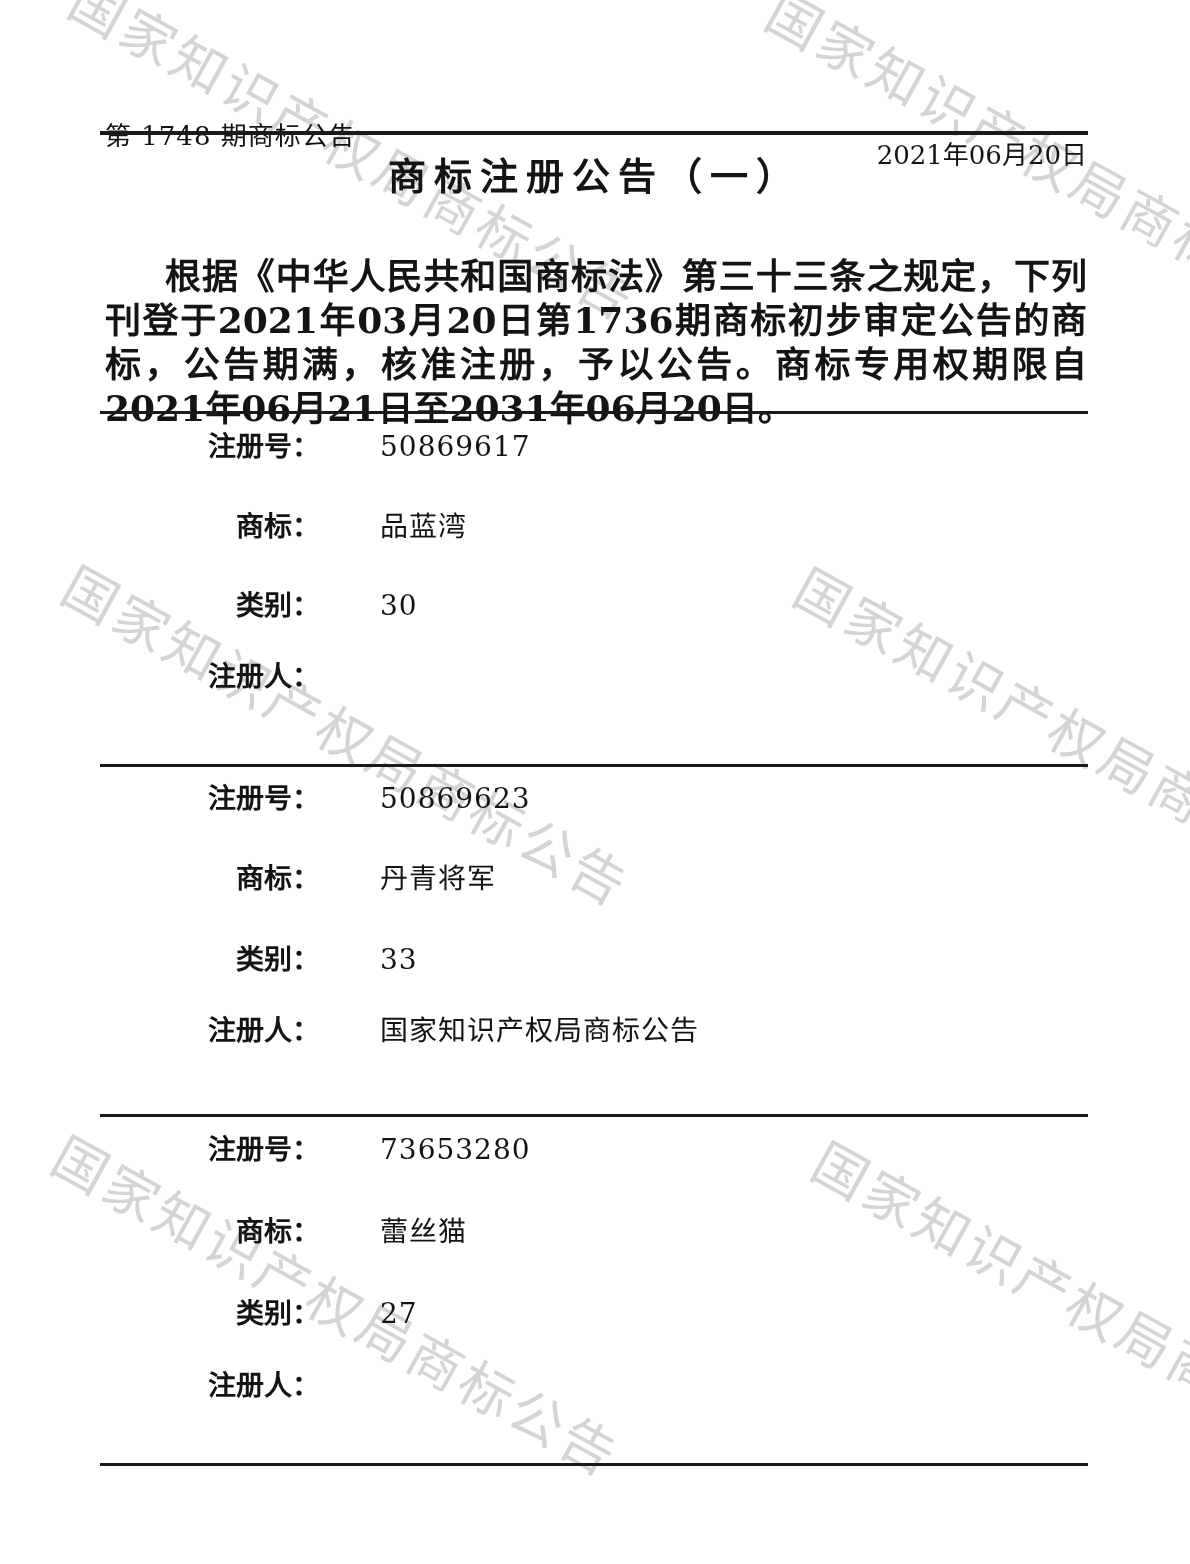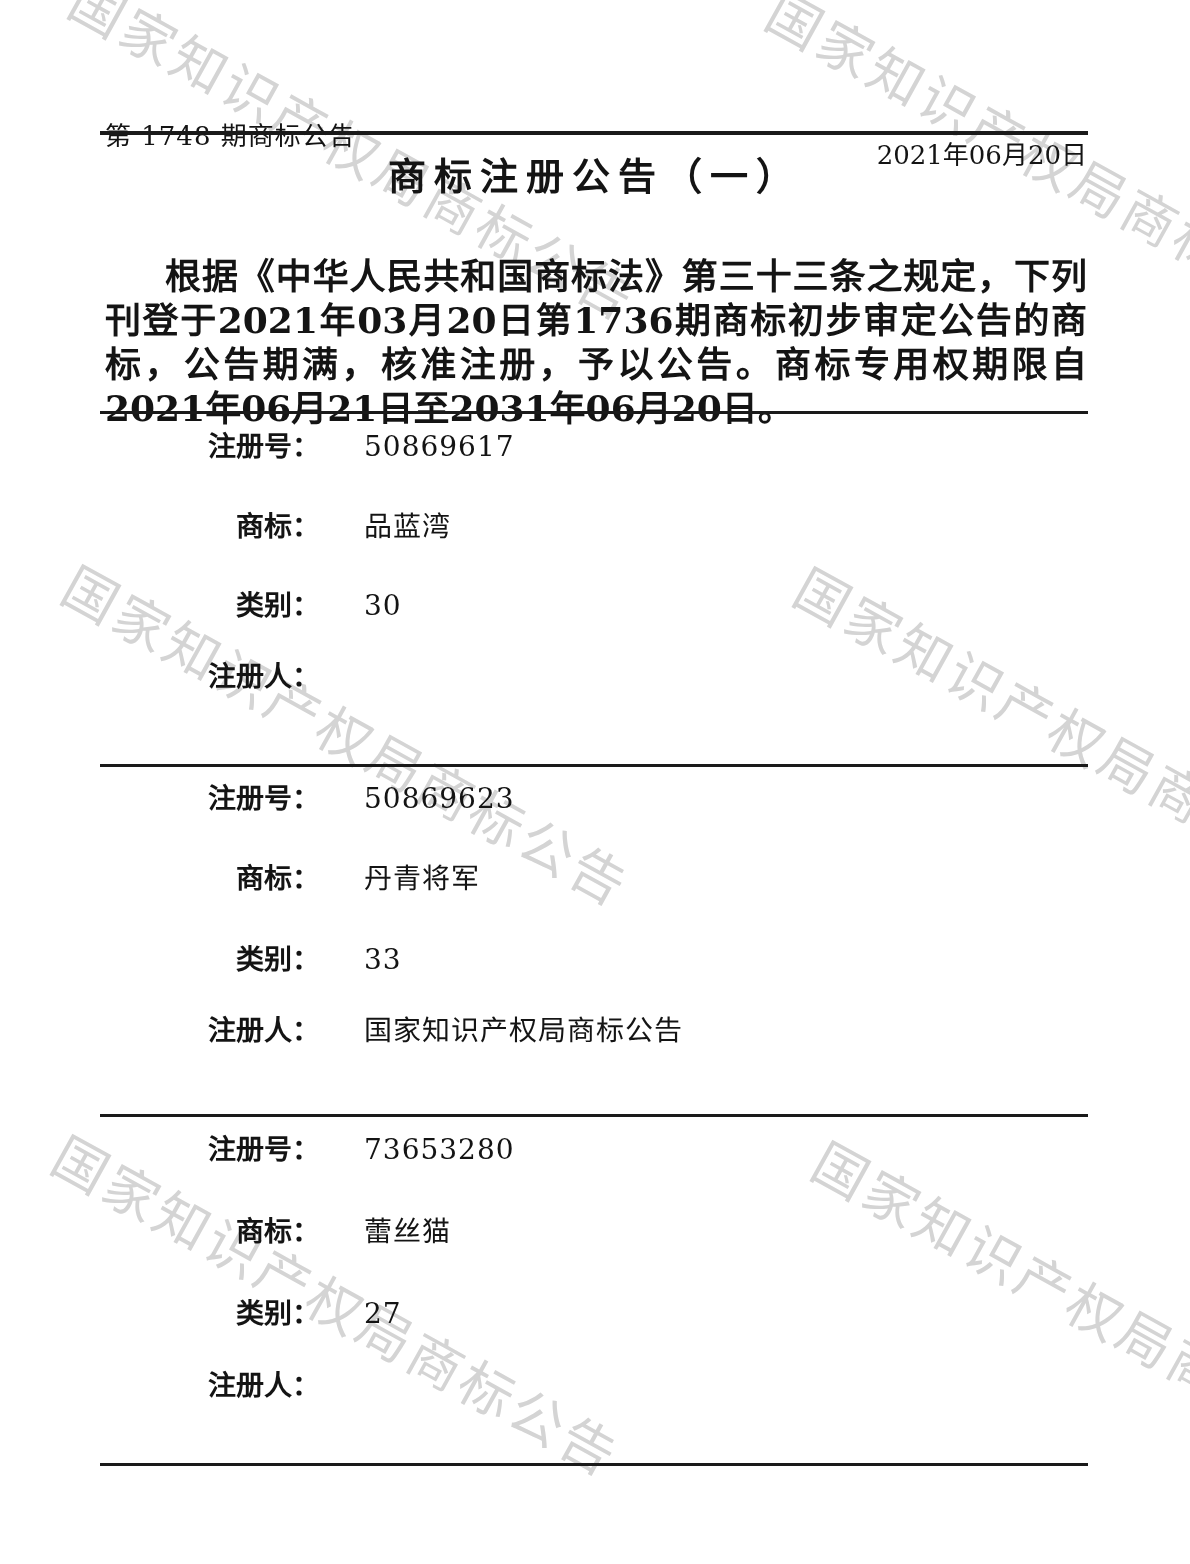--- a/index.html
+++ b/index.html
@@ -61,21 +61,21 @@
     display:flex;align-items:flex-start;
     font-size:28px;line-height:30px;gap:12px;
   }
   .lbl{
     width:215px;
     text-align:right;
     font-weight:bold;
     flex:0 0 auto;
   }
   .val{
-    margin-left:32px;
+    margin-left:48px;
     letter-spacing:1px;
   }
 </style>
 </head>
 <body>
 
 <div class="page">
 
   <span class="wm" style="left: 95px; top: -42px; color: rgb(212, 212, 212);">国家知识产权局商标公告</span>
   <span class="wm" style="left: 792px; top: -30px; color: rgb(212, 212, 212);">国家知识产权局商标公告</span>

